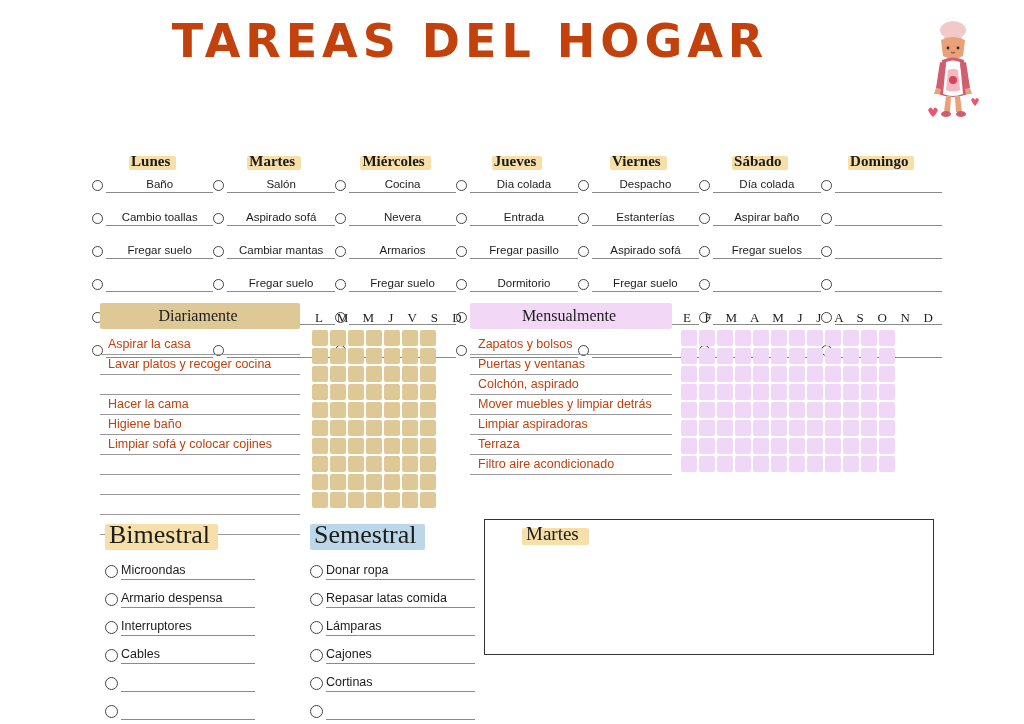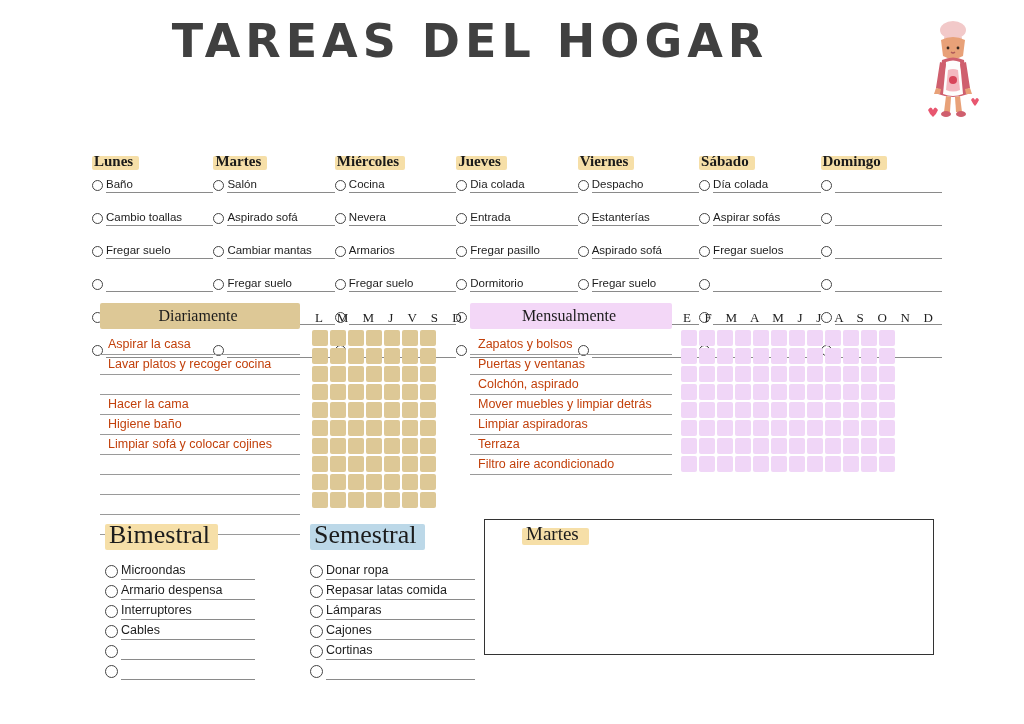--- a/index.html
+++ b/index.html
@@ -25,21 +25,21 @@
   .title {
     position: absolute;
     left: 150px;
     top: 14px;
     width: 640px;
     text-align: center;
     font-family: "DejaVu Sans", sans-serif;
     font-weight: bold;
     font-size: 46px;
     letter-spacing: 5px;
-    color: #404040;
+    color: #c2410c;
   }
 
   
   .cook {
     position: absolute;
     left: 918px;
     top: 18px;
     width: 70px;
     height: 110px;
   }
@@ -49,20 +49,21 @@
     position: absolute;
     left: 92px;
     top: 152px;
     width: 850px;
     display: flex;
     gap: 0px;
   }
   .day-col {
     width: 122px;
     margin-right: 0px;
+    text-align: center;
   }
   .day-head {
     position: relative;
     display: inline-block;
     font-family: "Liberation Serif", serif;
     font-size: 15px;
     font-weight: bold;
     color: #1a1a1a;
     padding: 1px 6px 1px 2px;
     margin-bottom: 6px;
@@ -212,21 +213,21 @@
   .sec-head .hl {
     position: absolute;
     left: 0; right: 0; top: 6px; bottom: 2px;
     z-index: 0;
     border-radius: 2px;
   }
   .sec-head .txt { position: relative; z-index: 1; }
   .bimestral .sec-head .hl { background: #f6dfa8; }
   .semestral .sec-head .hl { background: #bcd8e8; }
 
-  .blist .task-line { height: 20px; margin-bottom: 0px; }
+  .blist .task-line { height: 20px; margin-bottom: 8px; }
   .blist .circle { width: 11px; height: 11px; }
   .blist .rule { font-size: 12.5px; line-height: 15px; }
 
   
   .notas {
     position: absolute;
     left: 484px;
     top: 519px;
     width: 448px;
     height: 134px;
@@ -425,21 +426,21 @@
     </div>
 
     <div class="day-col">
       <div class="day-head"><span class="hl"></span><span class="txt">Sábado</span></div>
       <div class="task-line">
           <span class="circle"></span>
           <span class="rule">Día colada</span>
         </div>
       <div class="task-line">
           <span class="circle"></span>
-          <span class="rule">Aspirar sofás</span>
+          <span class="rule">Aspirar baño</span>
         </div>
       <div class="task-line">
           <span class="circle"></span>
           <span class="rule">Fregar suelos</span>
         </div>
       <div class="task-line">
           <span class="circle"></span>
           <span class="rule"></span>
         </div>
       <div class="task-line">

